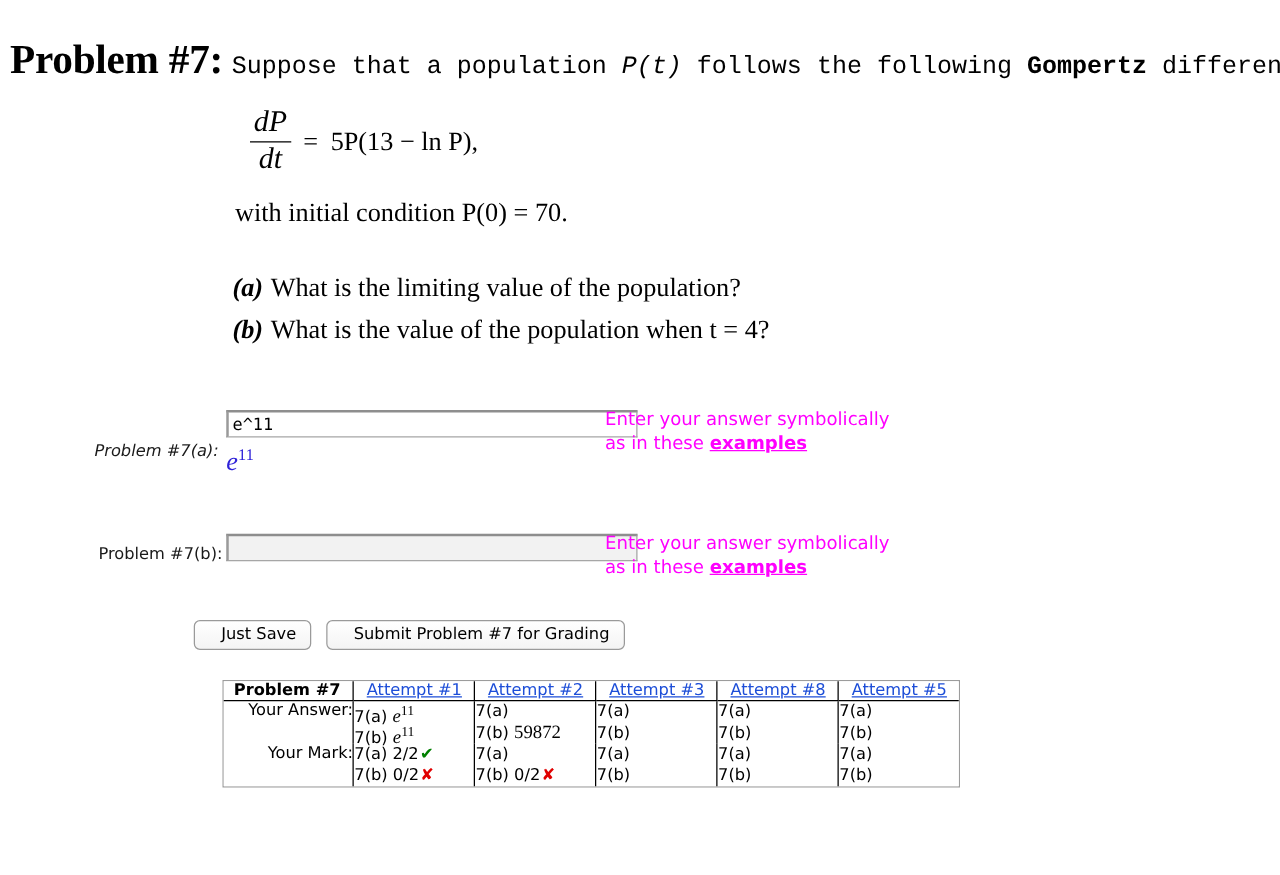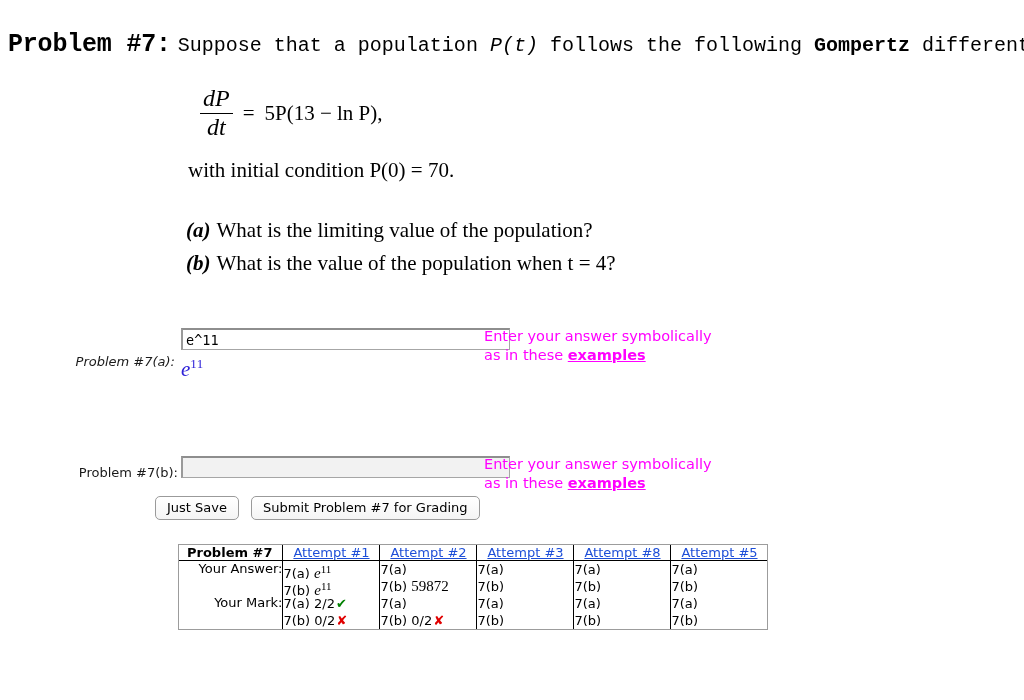--- a/index.html
+++ b/index.html
@@ -18,23 +18,23 @@
 
   
   .problem-header {
     position: absolute;
     left: 8px;
     top: 30px;
     width: 1000px;
     white-space: nowrap;
   }
   .problem-label {
-    font-family: Liberation Mono, monospace;
-    font-weight: bold;
-    font-size: 25px;
+    font-family: Liberation Serif, serif;
+    font-weight: bold;
+    font-size: 33px;
     letter-spacing: -0.2px;
     vertical-align: baseline;
   }
   .problem-text {
     font-family: Liberation Mono, monospace;
     font-size: 20px;
     vertical-align: baseline;
     padding-left: 7px;
   }
   .problem-text b {
@@ -100,21 +100,21 @@
   #subq-b { top: 251px; }
 
   
   .answer-row {
     position: absolute;
     left: 0;
     width: 1024px;
     height: 40px;
   }
   #answer-row-a { top: 328px; }
-  #answer-row-b { top: 427px; margin-top: 29px; }
+  #answer-row-b { top: 427px; }
 
   .answer-label {
     position: absolute;
     font-family: "DejaVu Sans", sans-serif;
     font-size: 13px;
     color: #1a1a1a;
     width: 120px;
     text-align: right;
     white-space: nowrap;
   }
@@ -182,21 +182,21 @@
     display: flex;
     gap: 12px;
   }
   .btn {
     font-family: "DejaVu Sans", sans-serif;
     font-size: 13px;
     color: #000;
     background: linear-gradient(#ffffff, #f4f4f4);
     border: 1px solid #9a9a9a;
     border-radius: 5px;
-    padding: 3px 11px 4px 11px;
+    padding: 3px 11px 4px 21px;
     cursor: pointer;
     line-height: 15px;
     white-space: nowrap;
   }
 
   
   .attempts-table-wrap {
     position: absolute;
     left: 178px;
     top: 544px;

